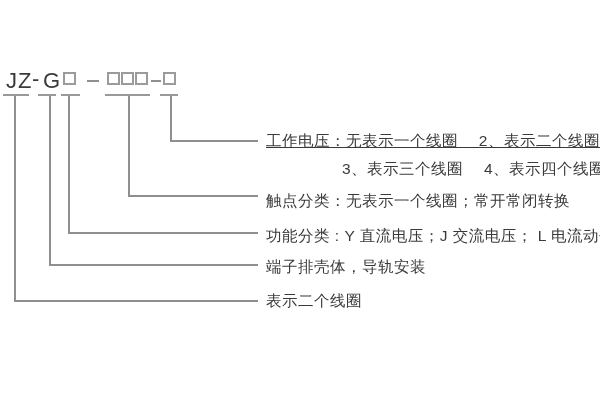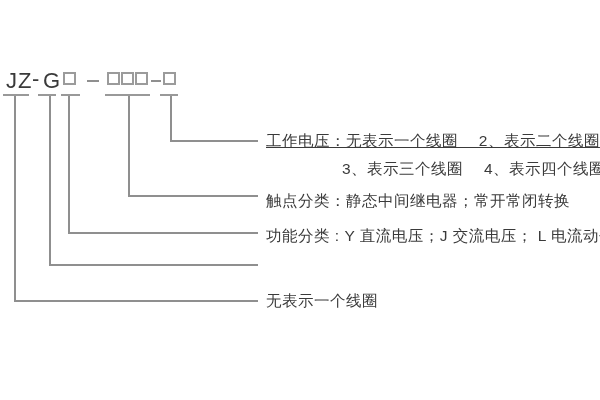--- a/index.html
+++ b/index.html
@@ -86,17 +86,18 @@
   <div class="vline" style="left:170px;top:96px;height:46px;"></div>
 
   <div class="hline" style="left:170px;top:140px;width:88px;"></div>
   <div class="hline" style="left:128px;top:195px;width:130px;"></div>
   <div class="hline" style="left:68px;top:232px;width:190px;"></div>
   <div class="hline" style="left:49px;top:264px;width:209px;"></div>
   <div class="hline" style="left:14px;top:300px;width:244px;"></div>
 
   <div class="label" style="left:266px;top:131px;text-decoration:underline;">工作电压：无表示一个线圈　 2、表示二个线圈</div>
   <div class="label" style="left:342px;top:159px;">3、表示三个线圈　 4、表示四个线圈</div>
-  <div class="label" style="left:266px;top:191px;">触点分类：静态中间继电器；常开常闭转换</div>
+  <div class="label" style="left:266px;top:191px;">触点分类：无表示一个线圈；常开常闭转换</div>
   <div class="label" style="left:266px;top:226px;">功能分类 : Y 直流电压；J 交流电压； L 电流动作</div>
-  <div class="label" style="left:266px;top:291px;">无表示一个线圈</div>
+  <div class="label" style="left:266px;top:257px;">端子排壳体，导轨安装</div>
+  <div class="label" style="left:266px;top:291px;">表示二个线圈</div>
 
 </div>
 
 </body></html>

